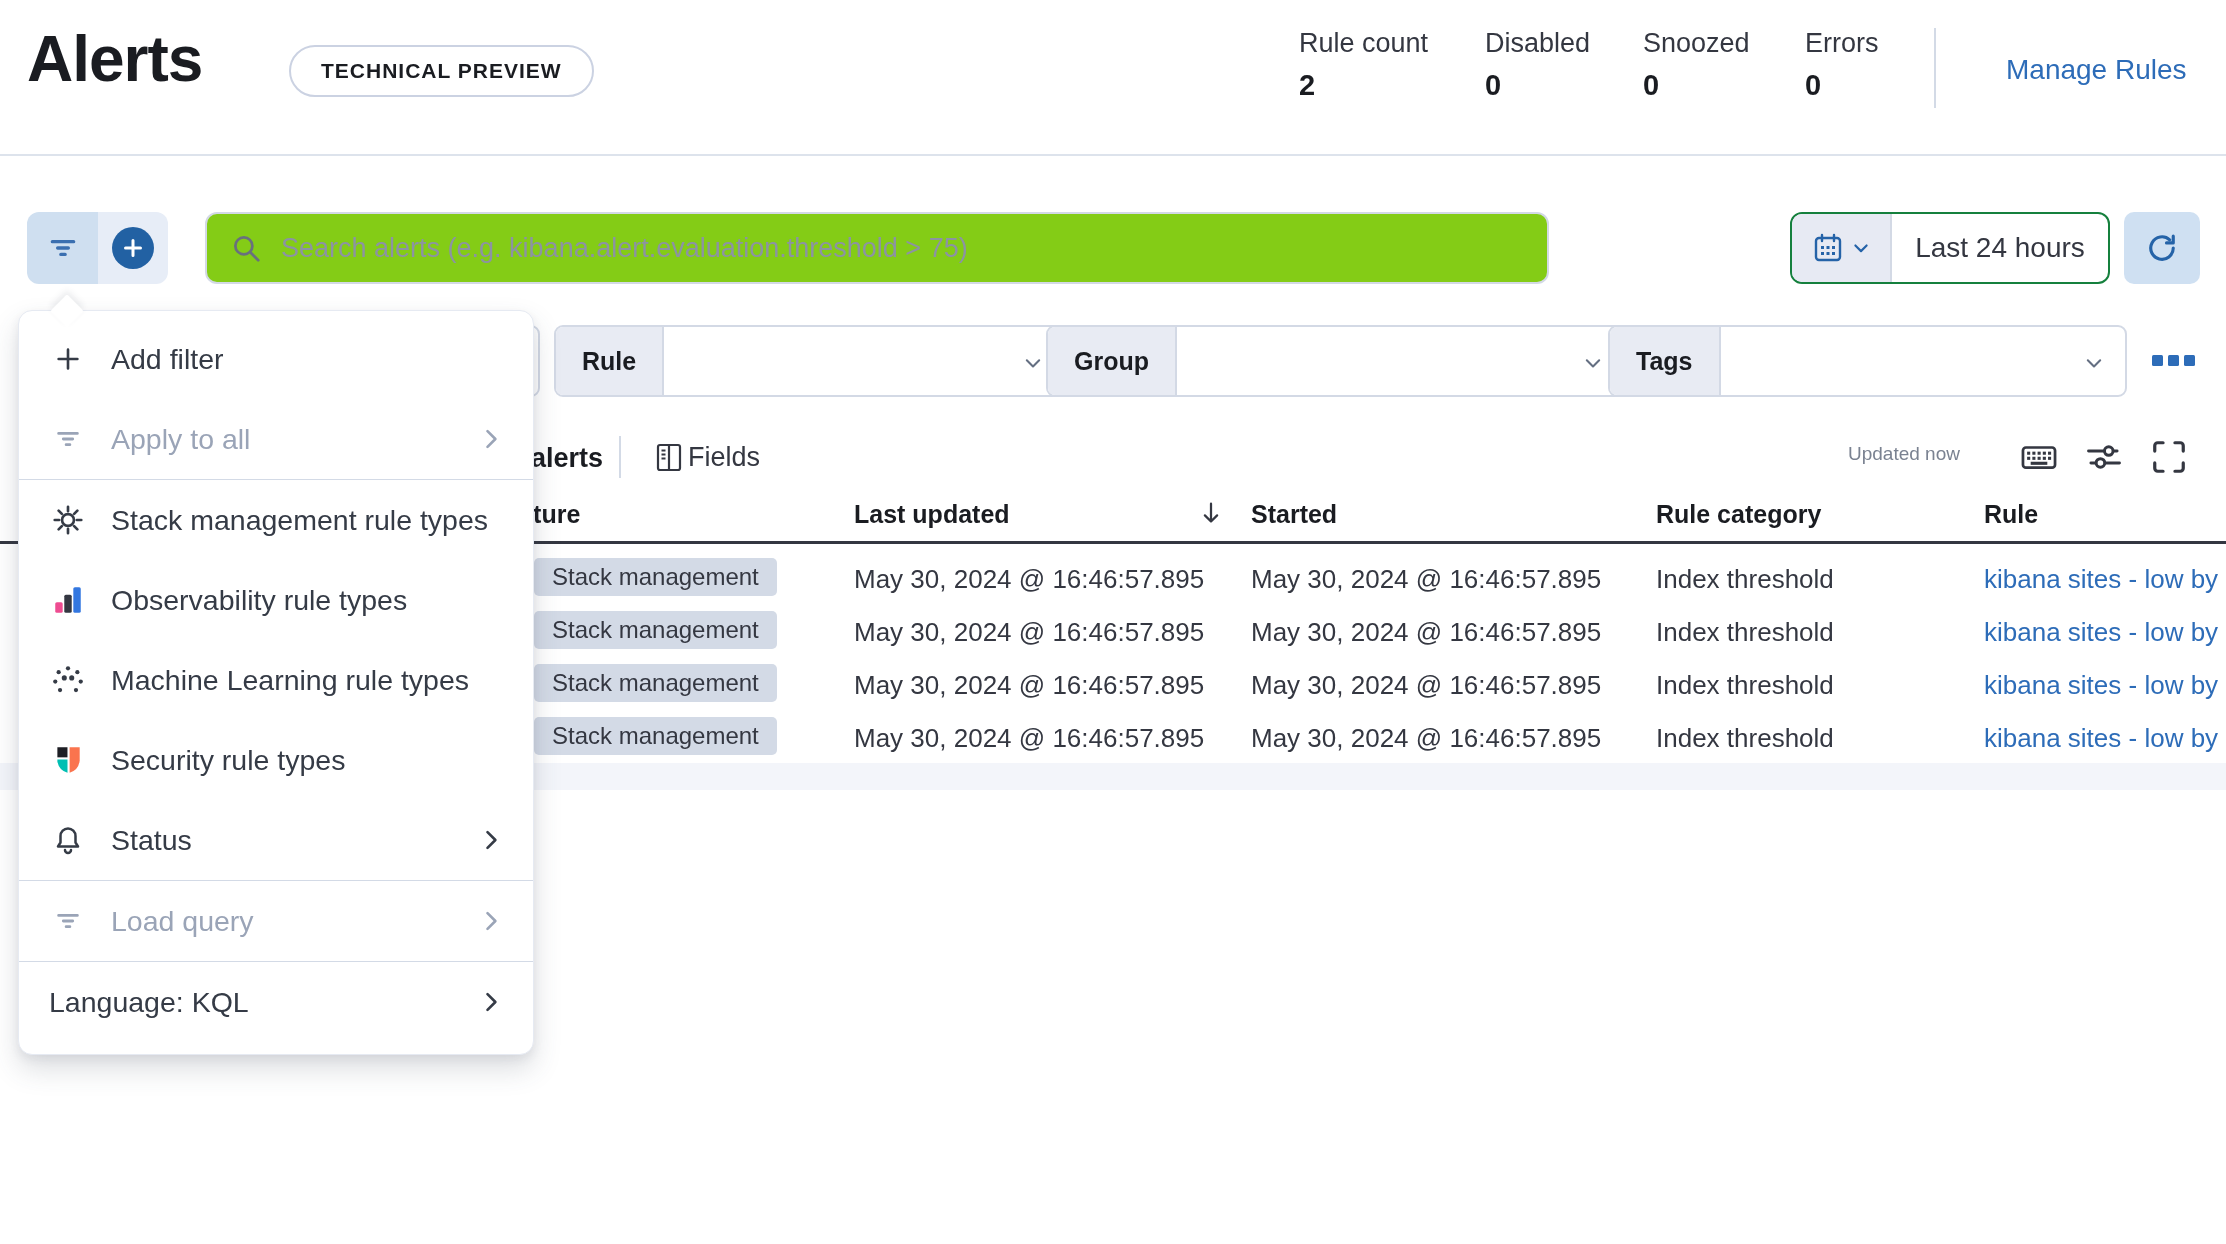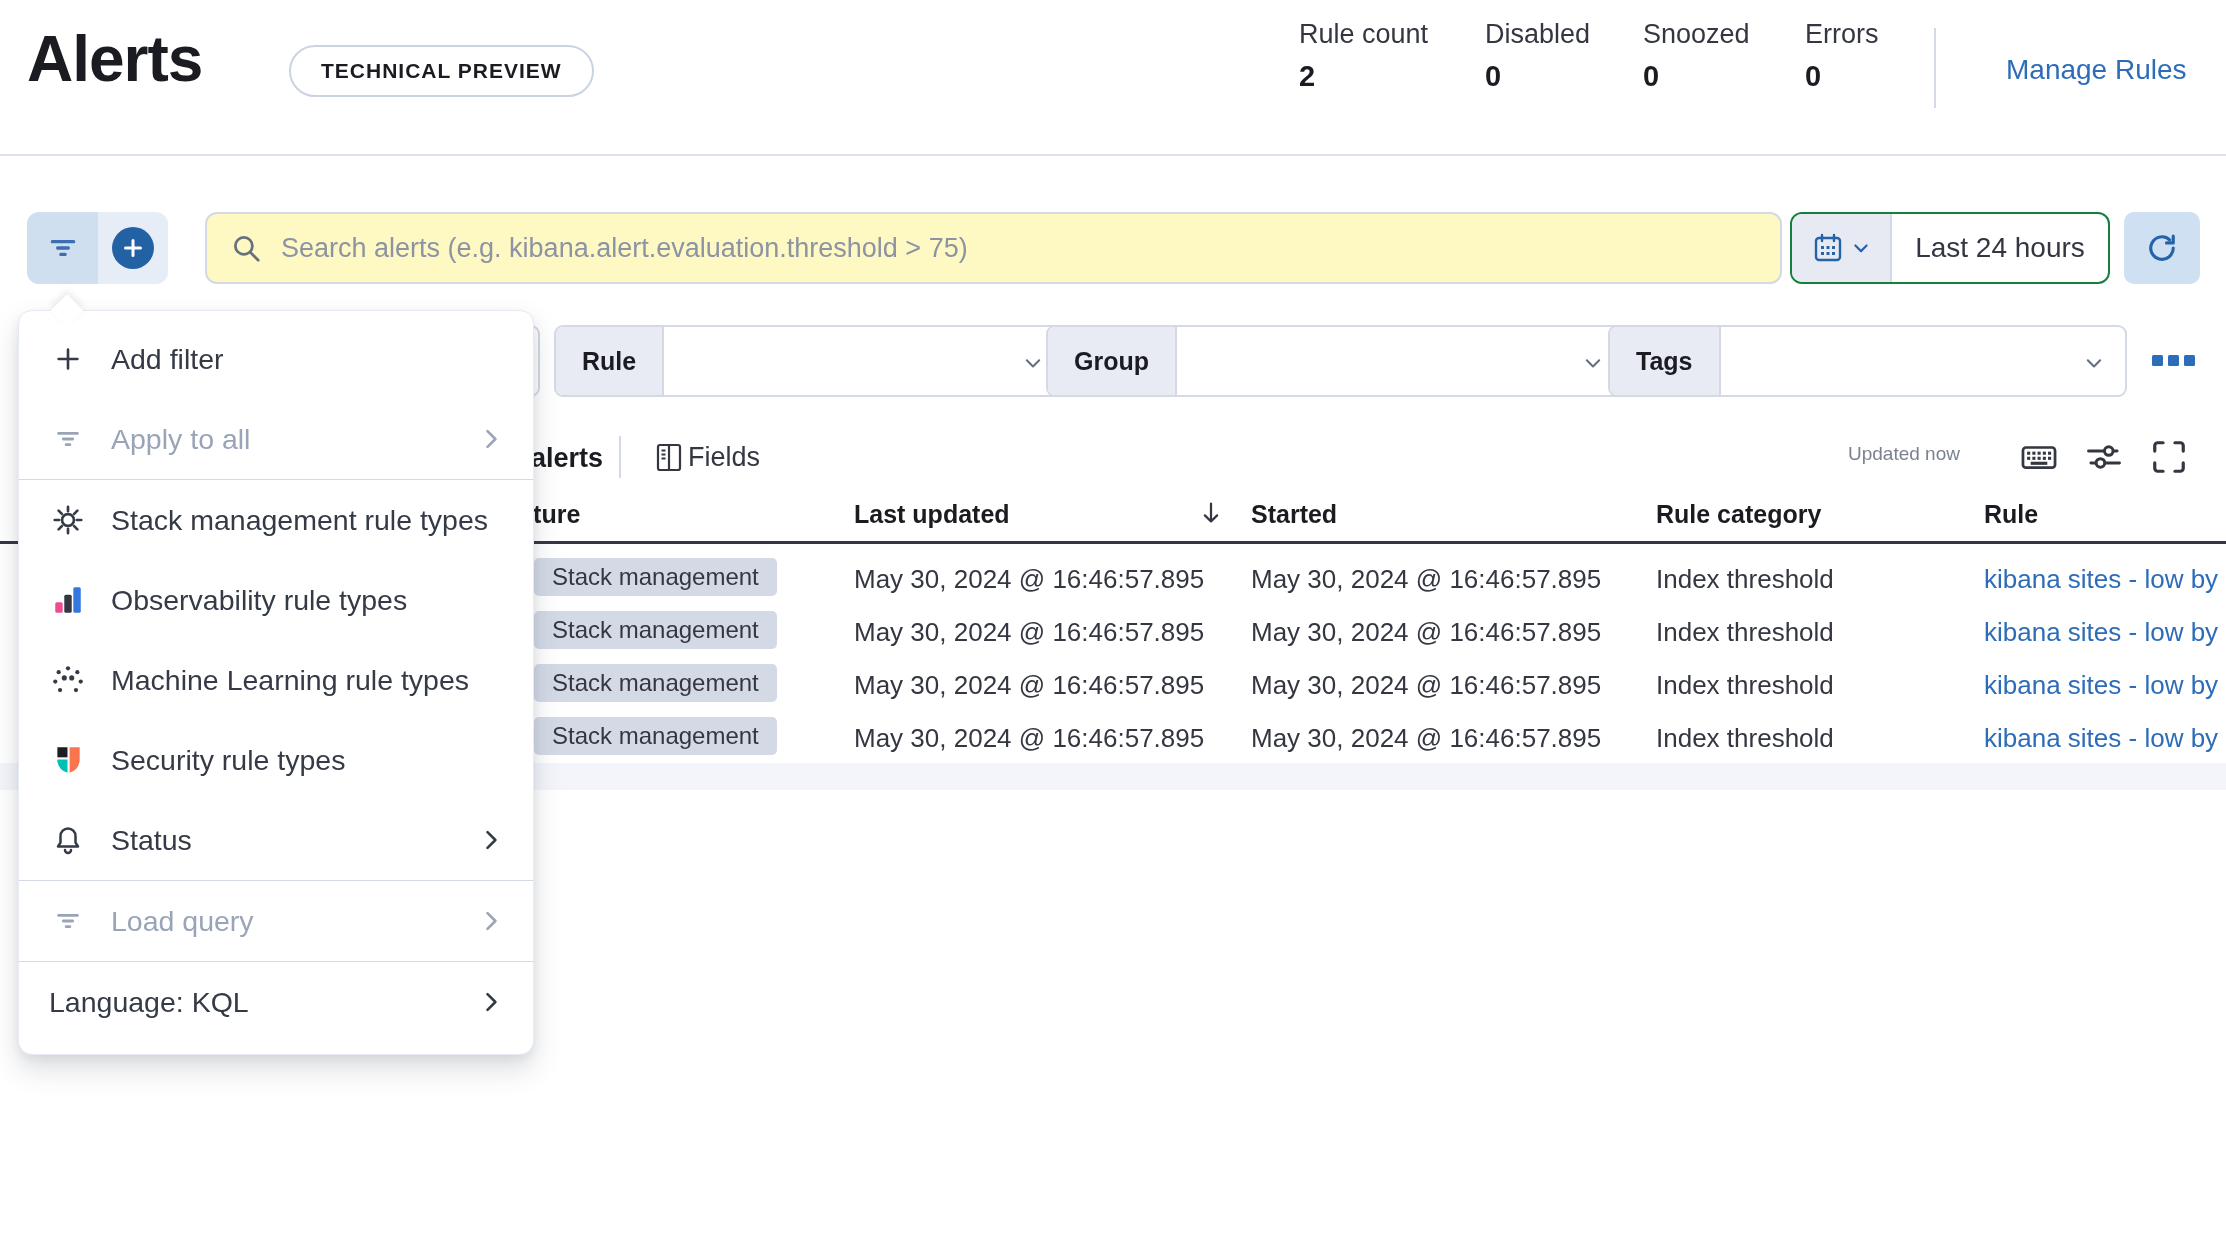--- a/index.html
+++ b/index.html
@@ -5,36 +5,36 @@
   * { margin:0; padding:0; box-sizing:border-box; }
   html,body { width:2226px; height:1244px; overflow:hidden; background:#fff;
     font-family:"Liberation Sans","DejaVu Sans",sans-serif; color:#343741; }
   .abs { position:absolute; }
 
   
   .page-title { left:27px; top:22px; font-size:64px; font-weight:700; color:#1a1c21; letter-spacing:-1px; }
   .tech-badge { left:289px; top:45px; height:52px; border:2px solid #cbd2e2; border-radius:26px;
     padding:0 30px; display:flex; align-items:center; font-size:21px; font-weight:700;
     letter-spacing:1px; color:#1a1c21; background:#fff; }
-  .stat { top:19px; }
+  .stat { top:28px; }
   .stat .lbl { font-size:27px; color:#343741; }
   .stat .val { font-size:29px; font-weight:700; color:#1a1c21; margin-top:10px; }
   .stats-divider { left:1934px; top:28px; width:2px; height:80px; background:#d3dae6; }
   .manage-rules { left:2006px; top:54px; font-size:28px; color:#2d6cb8; cursor:pointer; }
   .header-border { left:0; top:154px; width:2226px; height:2px; background:#dde3ec; }
 
   
   .filter-btn-group { left:27px; top:212px; width:141px; height:72px; display:flex; border-radius:12px; }
   .filter-btn { width:71px; height:72px; background:#cfdff0; border-radius:12px 0 0 12px;
     display:flex; align-items:center; justify-content:center; color:#3b6fb0; }
   .addfilter-btn { width:70px; height:72px; background:#e7edf7; border-radius:0 12px 12px 0;
     display:flex; align-items:center; justify-content:center; }
   .plus-circle { width:42px; height:42px; border-radius:50%; background:#2261a3; color:#fff;
     display:flex; align-items:center; justify-content:center; }
-  .search-box { left:205px; top:212px; width:1577px; height:72px; background:#fef9c3;
+  .search-box { left:205px; top:212px; width:1344px; height:72px; background:#84cc16;
     border:2px solid #d3d9e5; border-radius:12px; display:flex; align-items:center; }
   .search-box .mag { margin-left:22px; color:#69707d; display:flex; }
   .search-box input { flex:1; border:none; outline:none; font-size:27px; margin-left:18px;
     font-family:inherit; color:#343741; background:transparent; }
   .search-box input::placeholder { color:#8c93a3; }
   .date-picker { left:1790px; top:212px; width:320px; height:72px; border:2px solid #15803d;
     border-radius:12px; display:flex; overflow:hidden; background:#fff; }
   .date-prepend { width:100px; background:#e7eaf3; border-right:2px solid #d3d9e5;
     display:flex; align-items:center; justify-content:center; gap:7px; color:#2563a8; }
   .date-text { flex:1; display:flex; align-items:center; justify-content:center; font-size:28px; color:#343741; }

